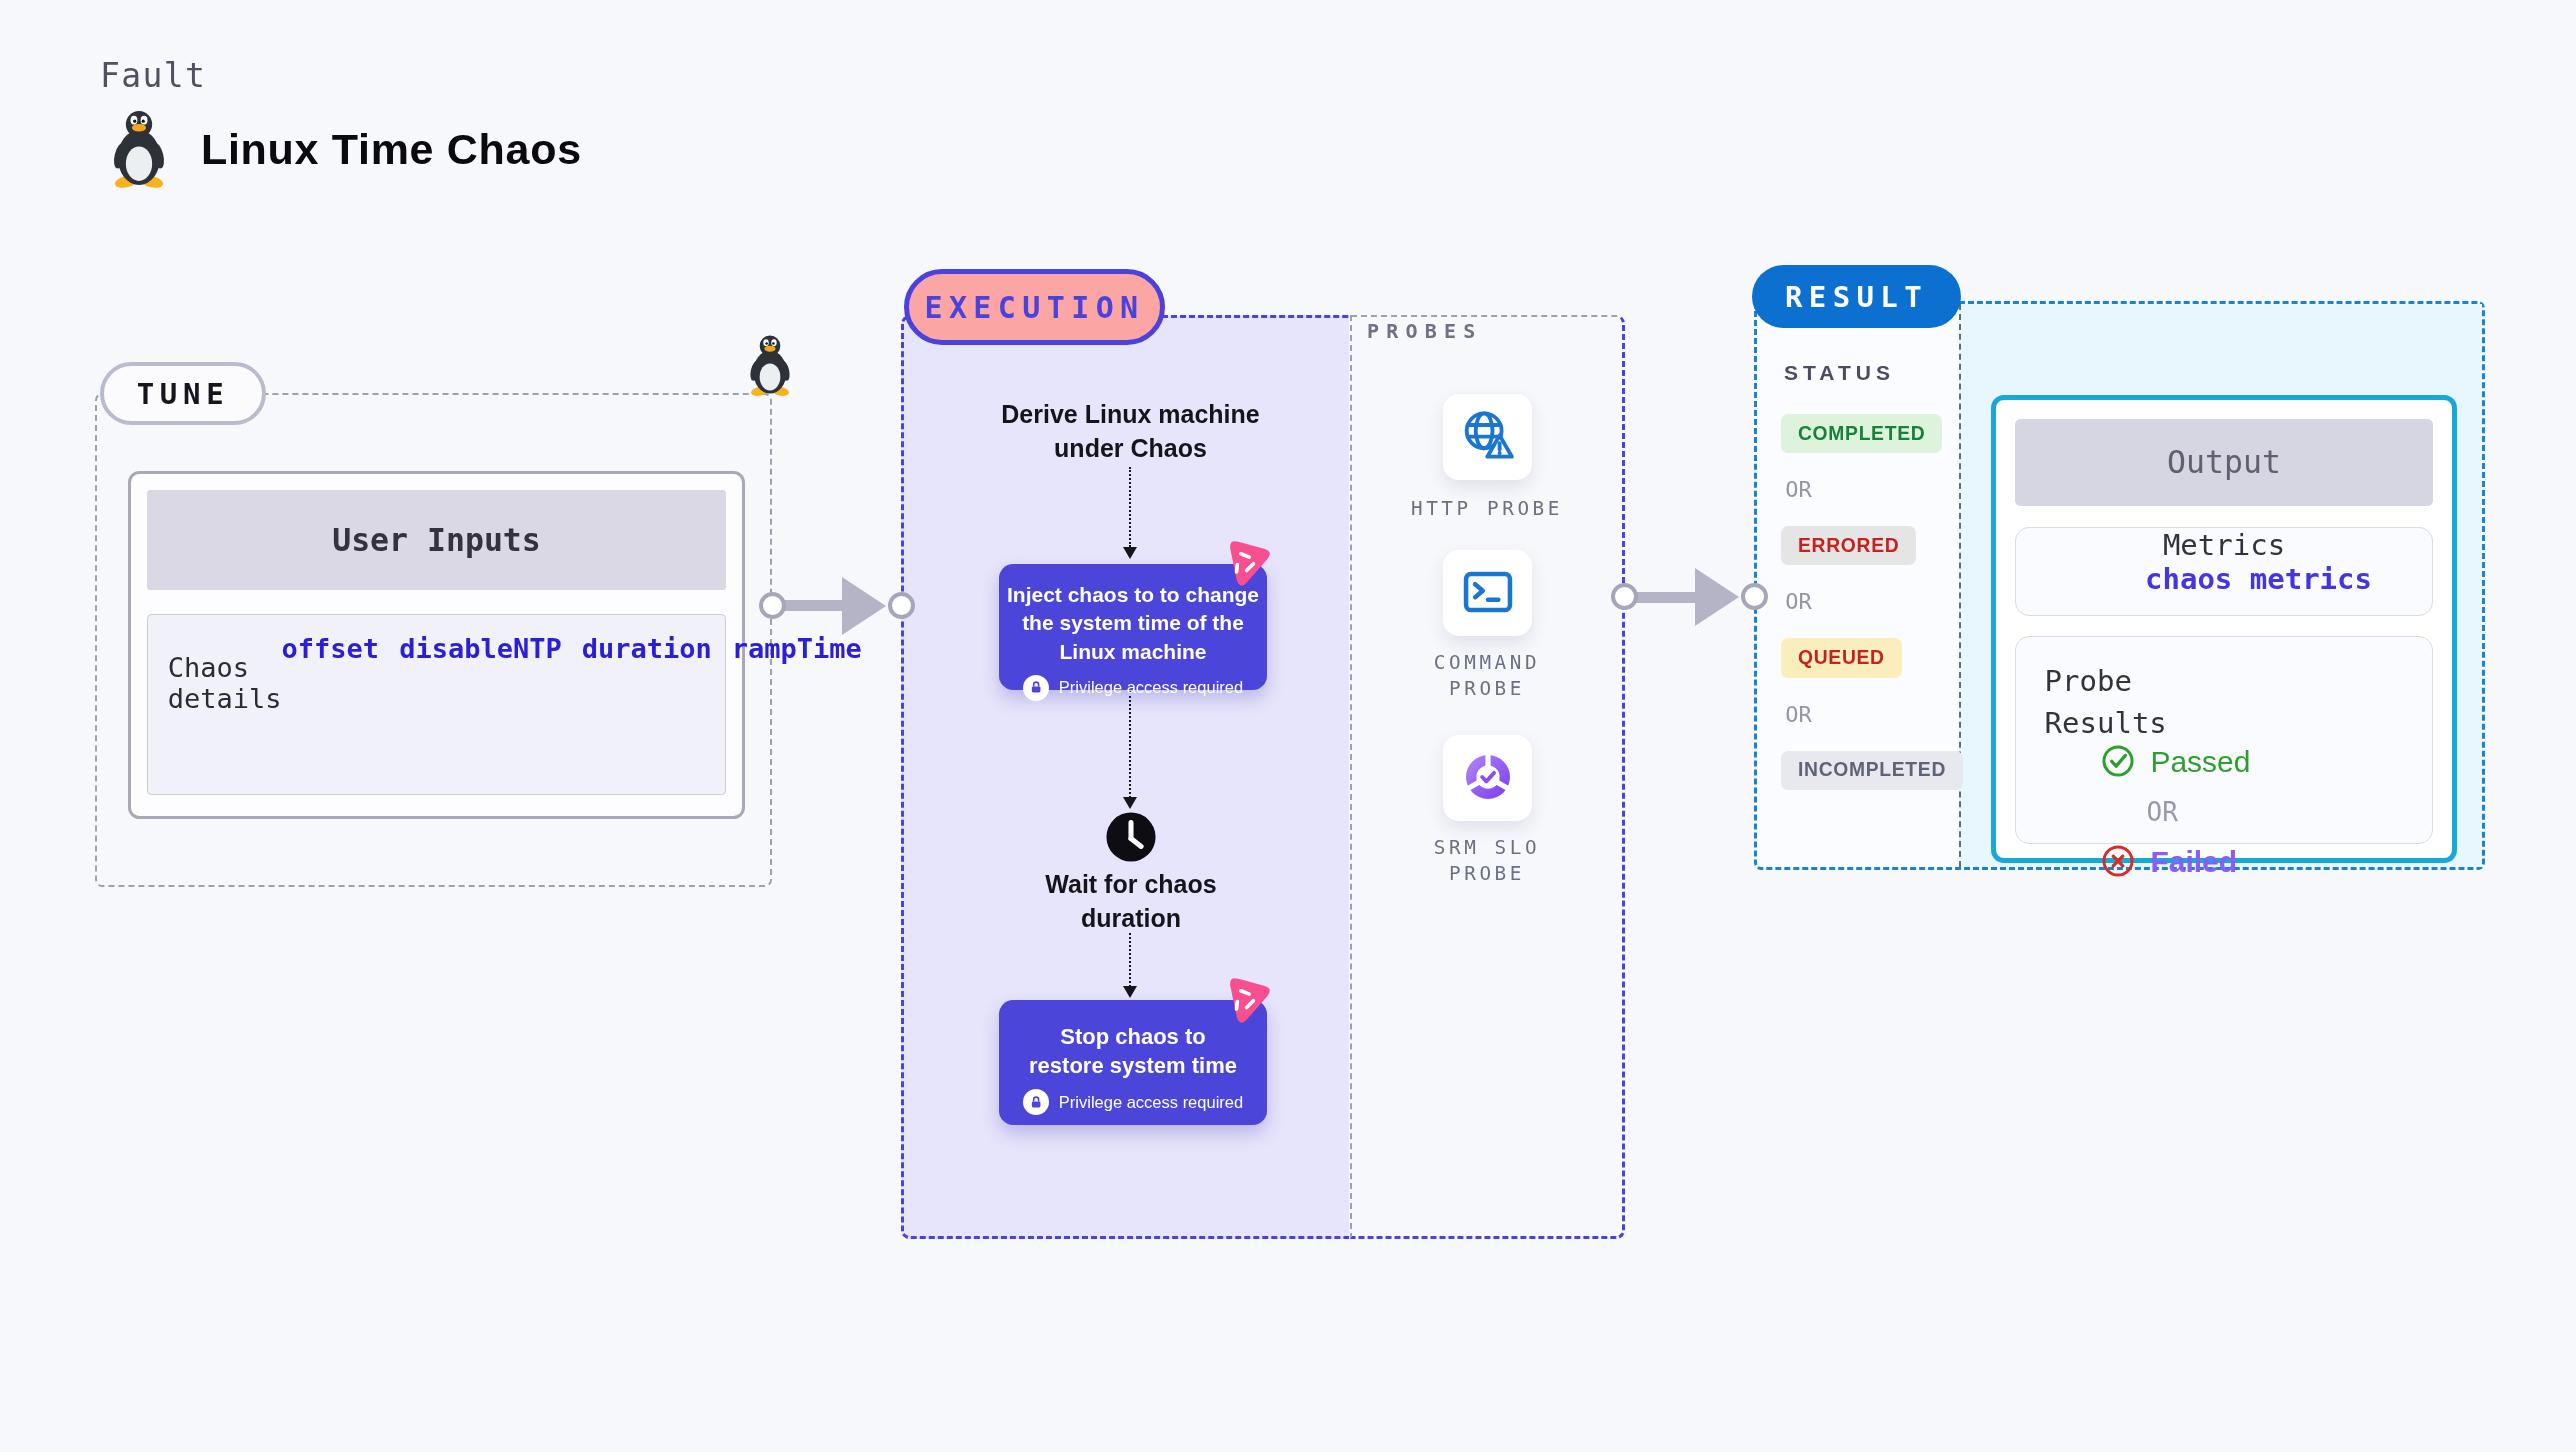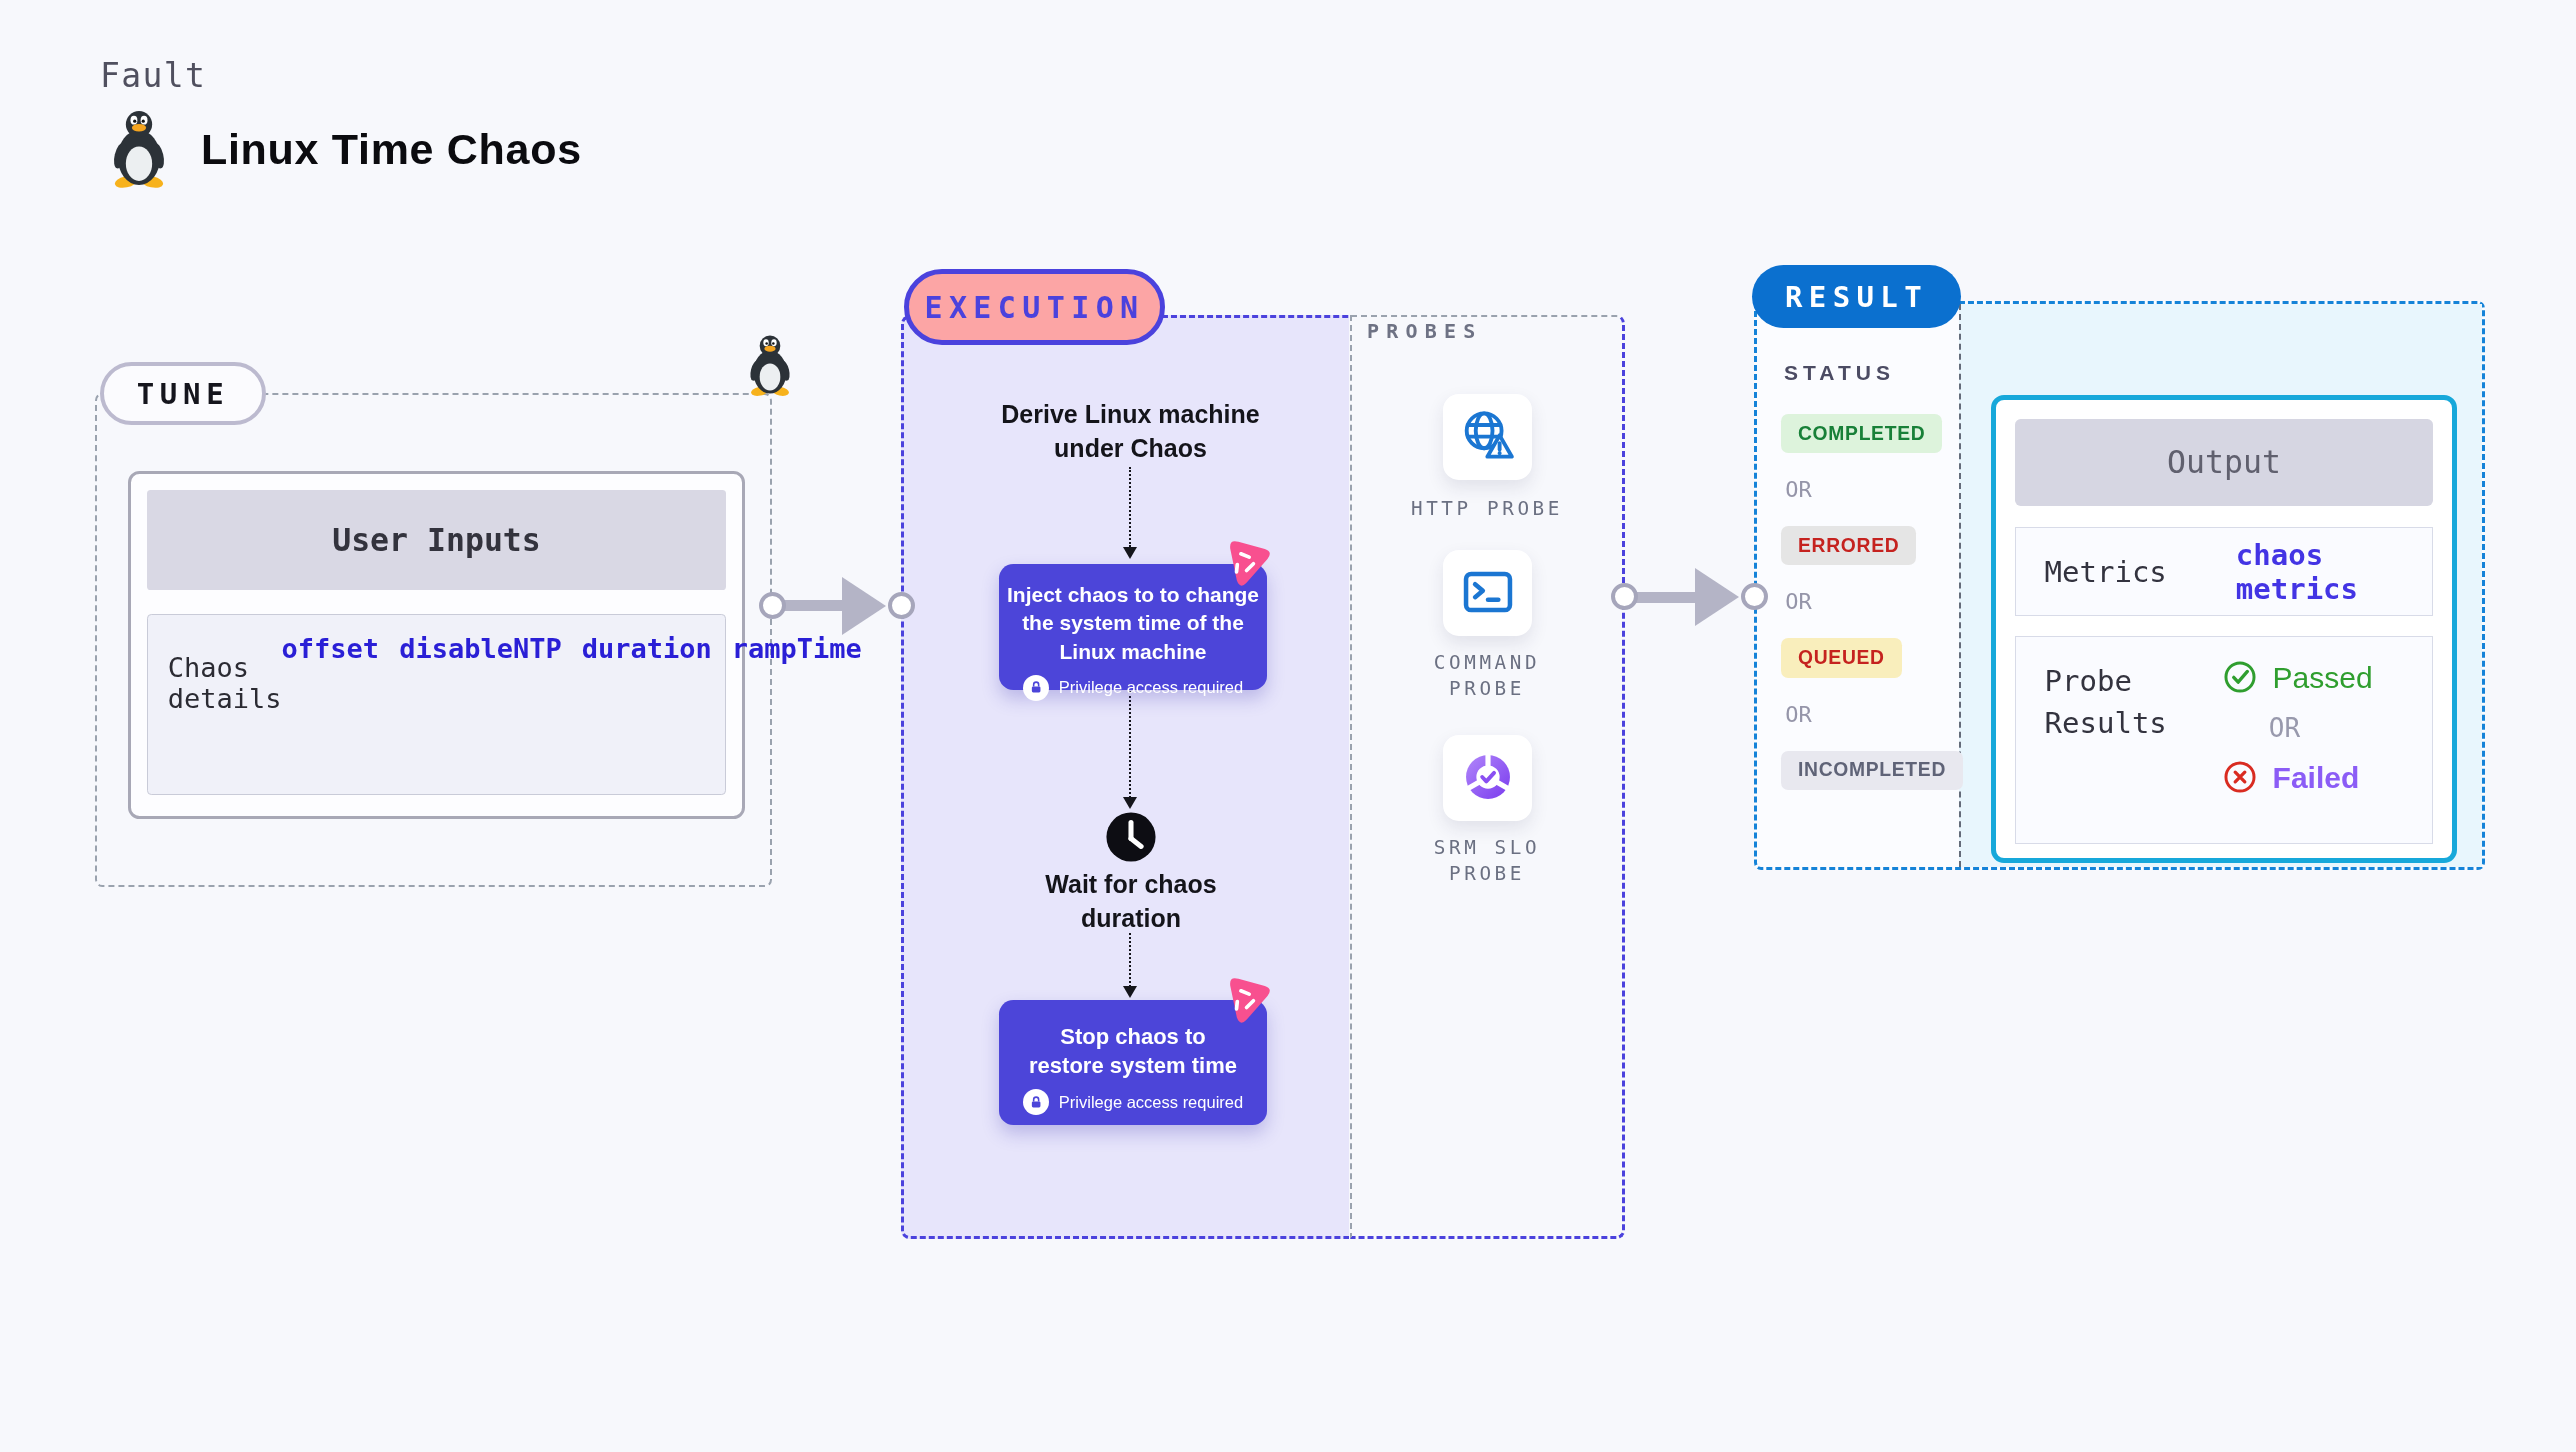--- a/index.html
+++ b/index.html
@@ -79,21 +79,21 @@
   .status-badge { font-size:19.3px; font-weight:bold; letter-spacing:0.7px; padding:8.6px 17px; border-radius:7.2px; }
   .badge-green { background:#ddf3dc; color:#188038; }
   .badge-red { background:#e5e5e5; color:#c5221f; }
   .badge-yellow { background:#f9eebc; color:#c5221f; }
   .badge-gray { background:#e8e8ef; color:#5f6377; }
   .or-label { font-family:"DejaVu Sans Mono",monospace; font-size:22px; color:#9595a9; padding-left:4.3px; }
 
   .output-box { left:1991px; top:395px; width:466px; height:468px; background:#fff; border:5px solid #17a8da; border-radius:13px; padding:18.6px; }
   .output-header { height:87px; background:#d6d6e2; border-radius:5.7px; display:flex; align-items:center; justify-content:center;
                    font-family:"DejaVu Sans Mono",monospace; font-size:31.5px; color:#60606e; }
-  .output-row { border:1.4px solid #d8dbe8; background:#fafbff; border-radius:0; display:flex; align-items:center; padding:0 29px; }
+  .output-row { border:1.4px solid #d8dbe8; background:#fafbff; border-radius:14px; display:flex; align-items:center; padding:0 29px;flex-direction:column; }
   .row-metrics { margin-top:21.5px; height:89px; }
   .metrics-label { font-family:"DejaVu Sans Mono",monospace; font-size:29px; color:#33333f; }
   .metrics-value { font-family:"DejaVu Sans Mono",monospace; font-size:29px; font-weight:bold; color:#4334e4; margin-left:69px; cursor:pointer; }
   .row-probe { margin-top:20px; height:208px; align-items:flex-start; padding-top:23px; }
   .probe-results-label { font-family:"DejaVu Sans Mono",monospace; font-size:29px; color:#33333f; line-height:1.45; }
   .probe-outcomes { margin-left:56px; display:flex; flex-direction:column; }
   .outcome-row { display:flex; align-items:center; gap:15.8px; }
   .passed-text { font-size:30px; font-weight:normal; color:#2f9e2f; }
   .failed-text { font-size:30px; font-weight:bold; color:#8b5cf6; }
   .outcome-or { font-family:"DejaVu Sans Mono",monospace; font-size:26px; color:#9899ad; margin:17px 0 17px 46px; }

